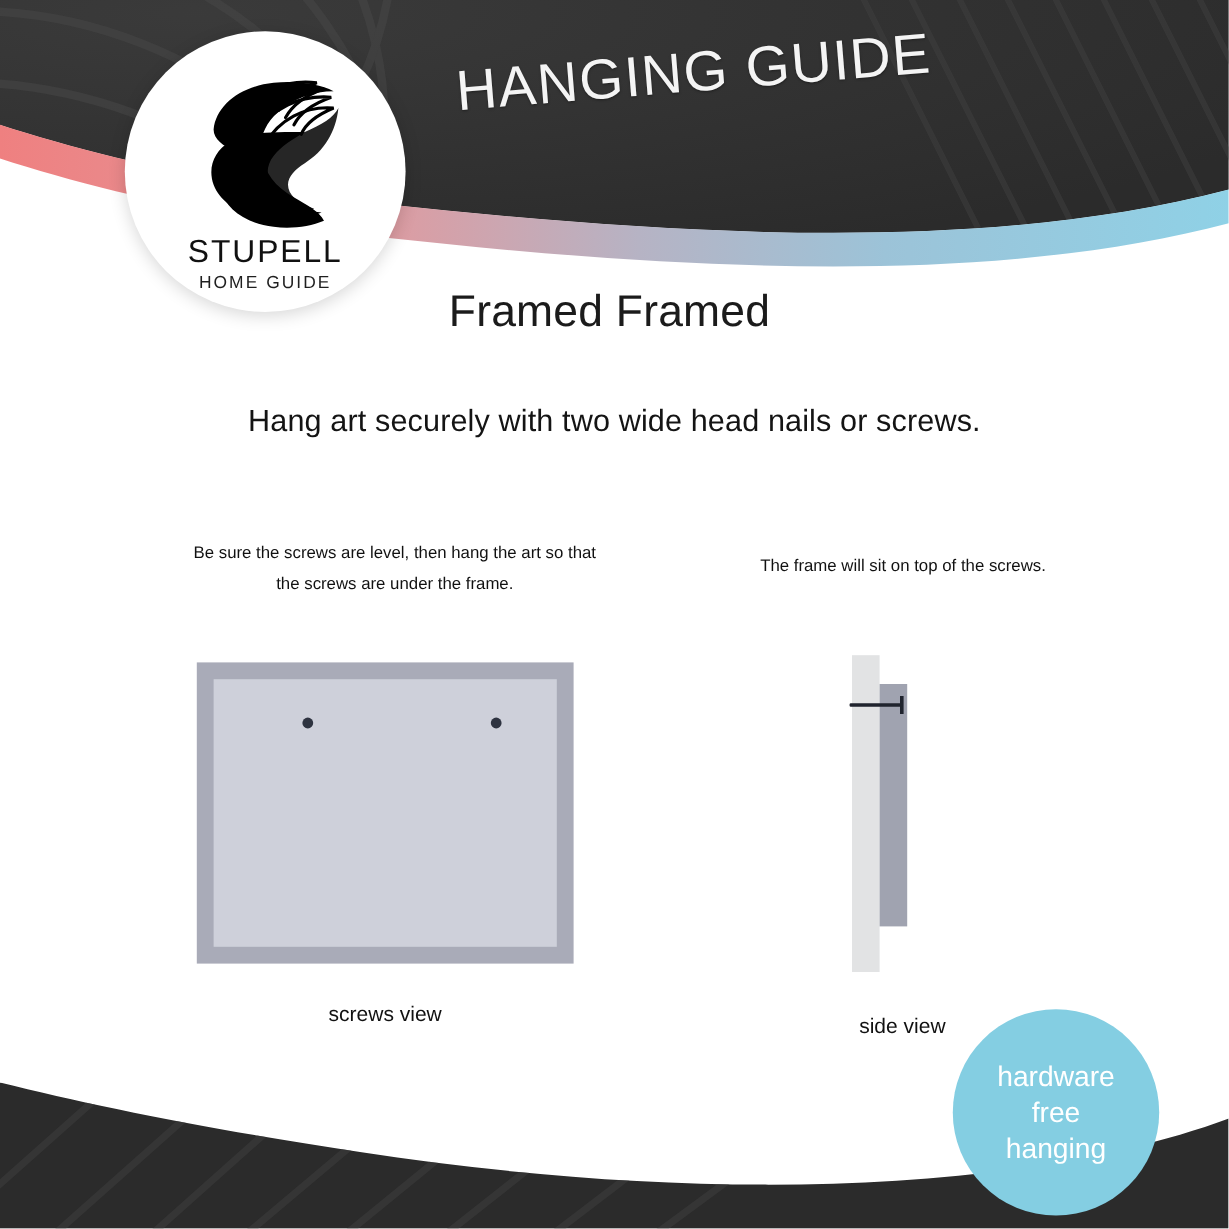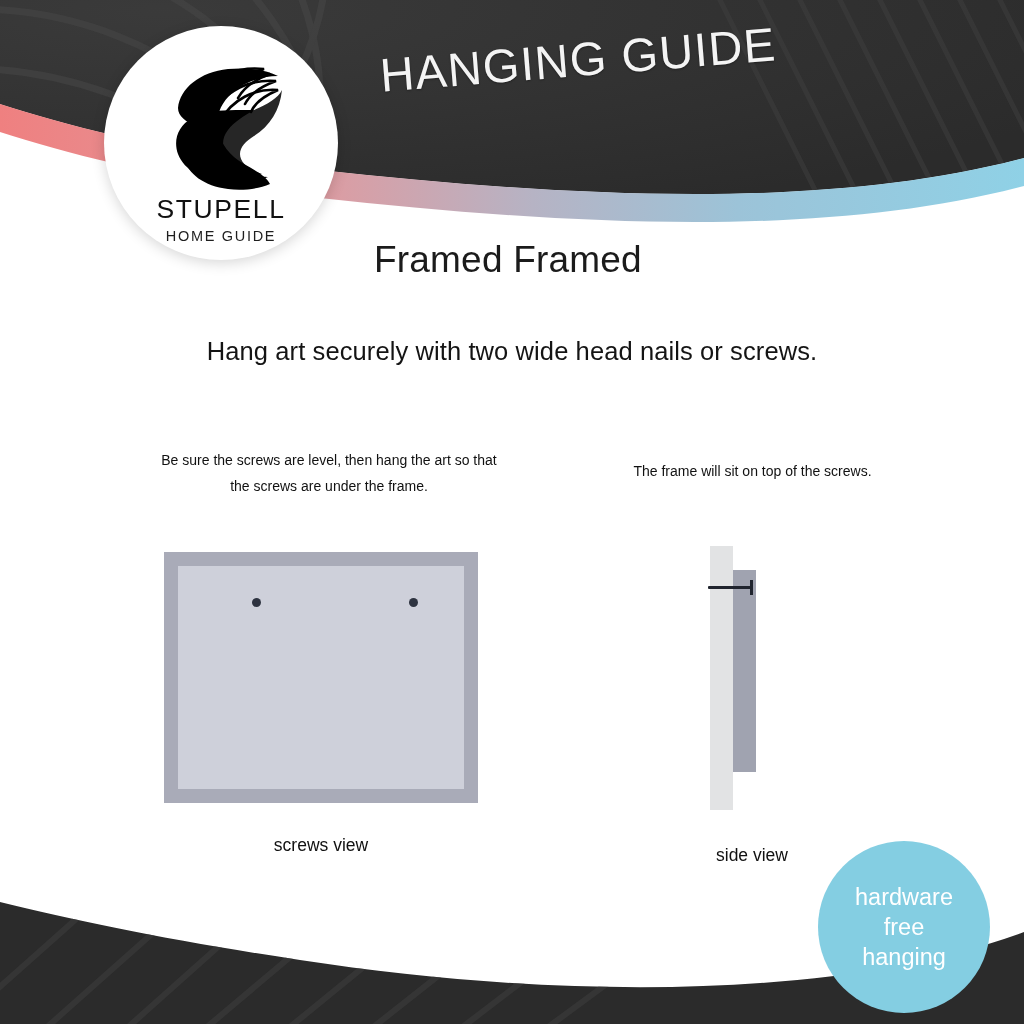--- a/index.html
+++ b/index.html
@@ -206,21 +206,21 @@
     font-weight: 500;
     color: #111111;
     text-align: center;
   }
   .label-front { left: 164px; top: 835px; width: 314px; }
   .label-side  { left: 668px; top: 845px; width: 168px; }
 
   
   .hw-badge {
     position: absolute;
-    left: 818px;
+    left: 794px;
     top: 841px;
     width: 172px;
     height: 172px;
     border-radius: 50%;
     display: flex;
     flex-direction: column;
     align-items: center;
     justify-content: center;
     color: #ffffff;
     font-size: 23.5px;

